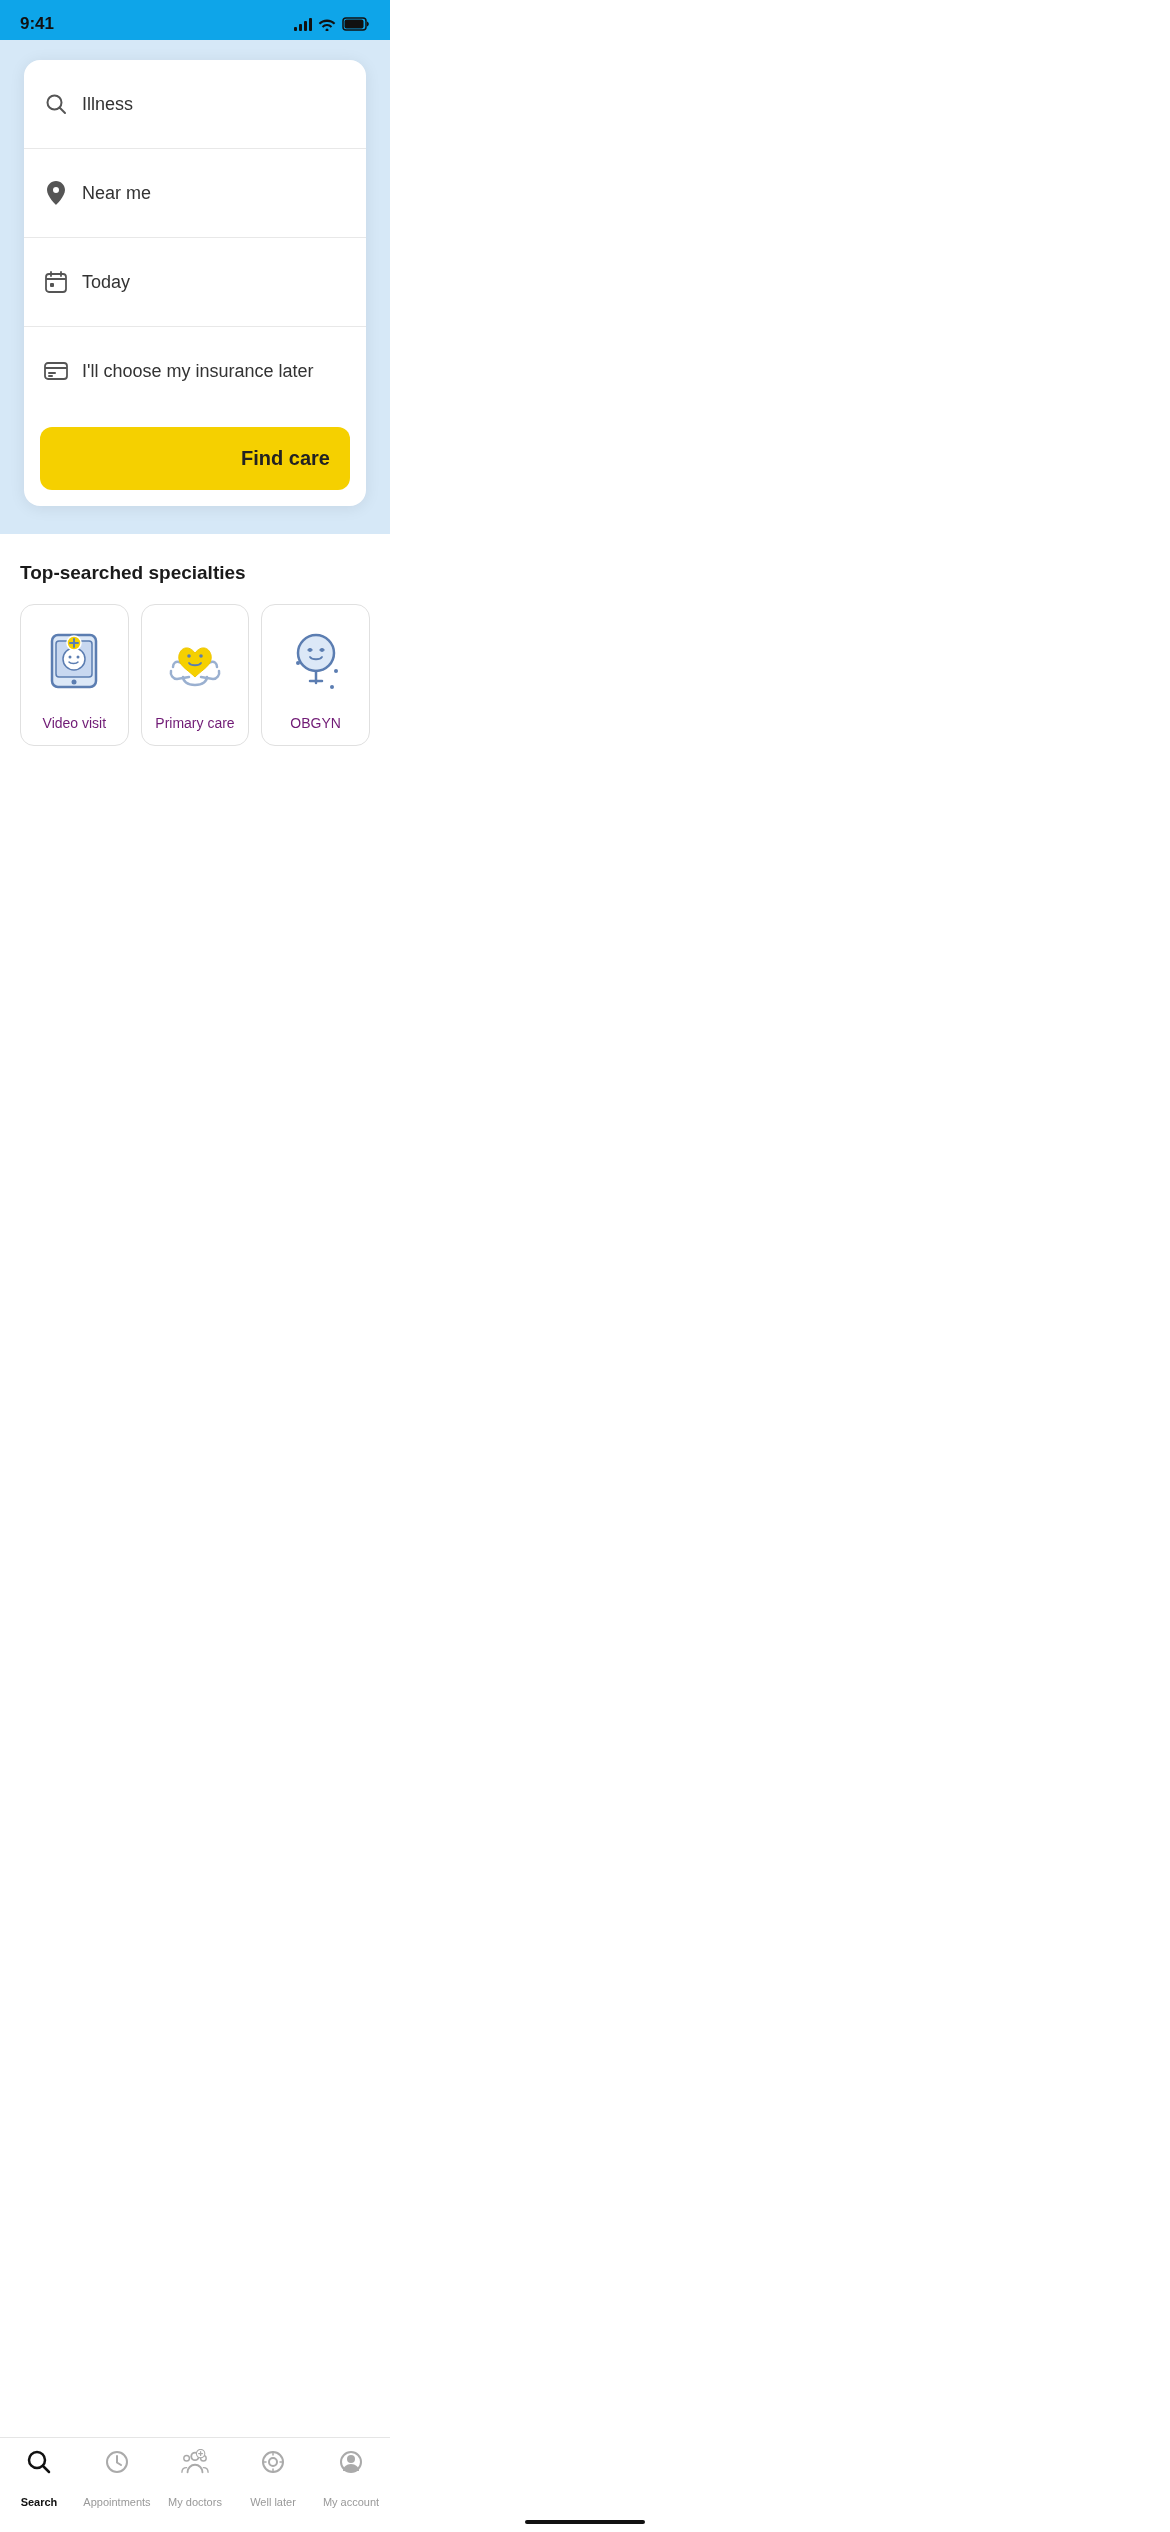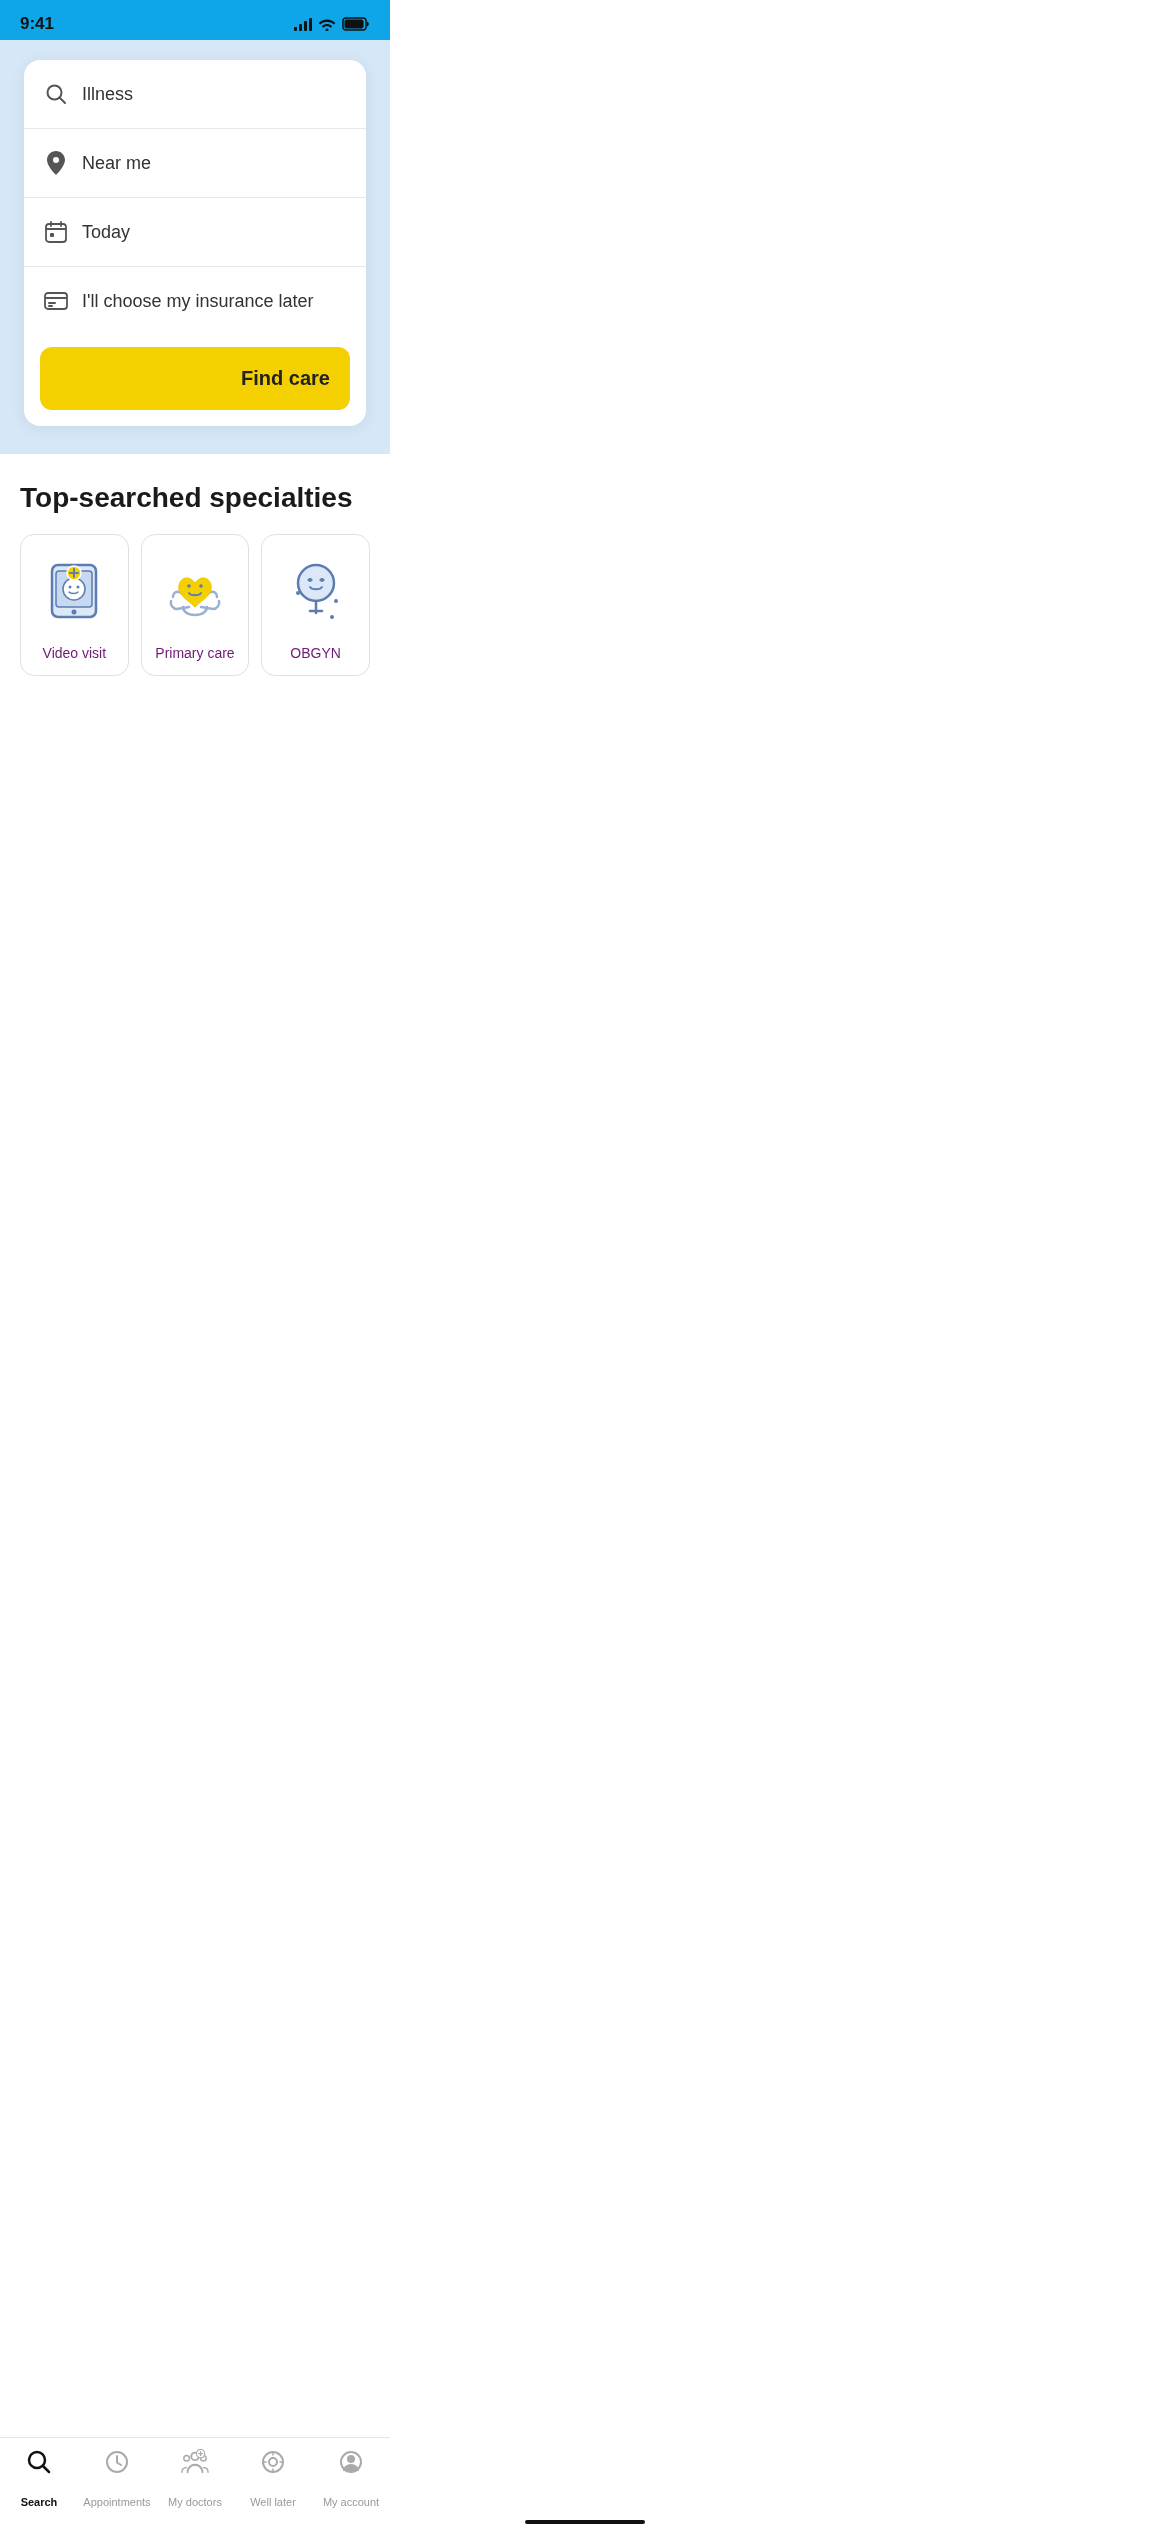--- a/index.html
+++ b/index.html
@@ -68,21 +68,21 @@
     .search-card {
       background: #fff;
       border-radius: 16px;
       padding: 0;
       overflow: hidden;
       box-shadow: 0 2px 16px rgba(0,0,0,0.08);
     }
     .search-row {
       display: flex;
       align-items: center;
-      padding: 22px 20px;
+      padding: 32px 20px;
       border-bottom: 1px solid #e8e8e8;
       gap: 14px;
     }
     .search-row:last-of-type {
       border-bottom: none;
     }
     .search-row-icon {
       width: 24px;
       height: 24px;
       display: flex;
@@ -109,21 +109,21 @@
       text-align: right;
       cursor: pointer;
     }
 
     
     .main-content {
       background: #fff;
       padding: 28px 20px 0 20px;
     }
     .section-title {
-      font-size: 28px;
+      font-size: 19px;
       font-weight: 700;
       color: #1a1a1a;
       margin-bottom: 20px;
     }
 
     
     .specialties-grid {
       display: grid;
       grid-template-columns: repeat(3, 1fr);
       gap: 12px;

